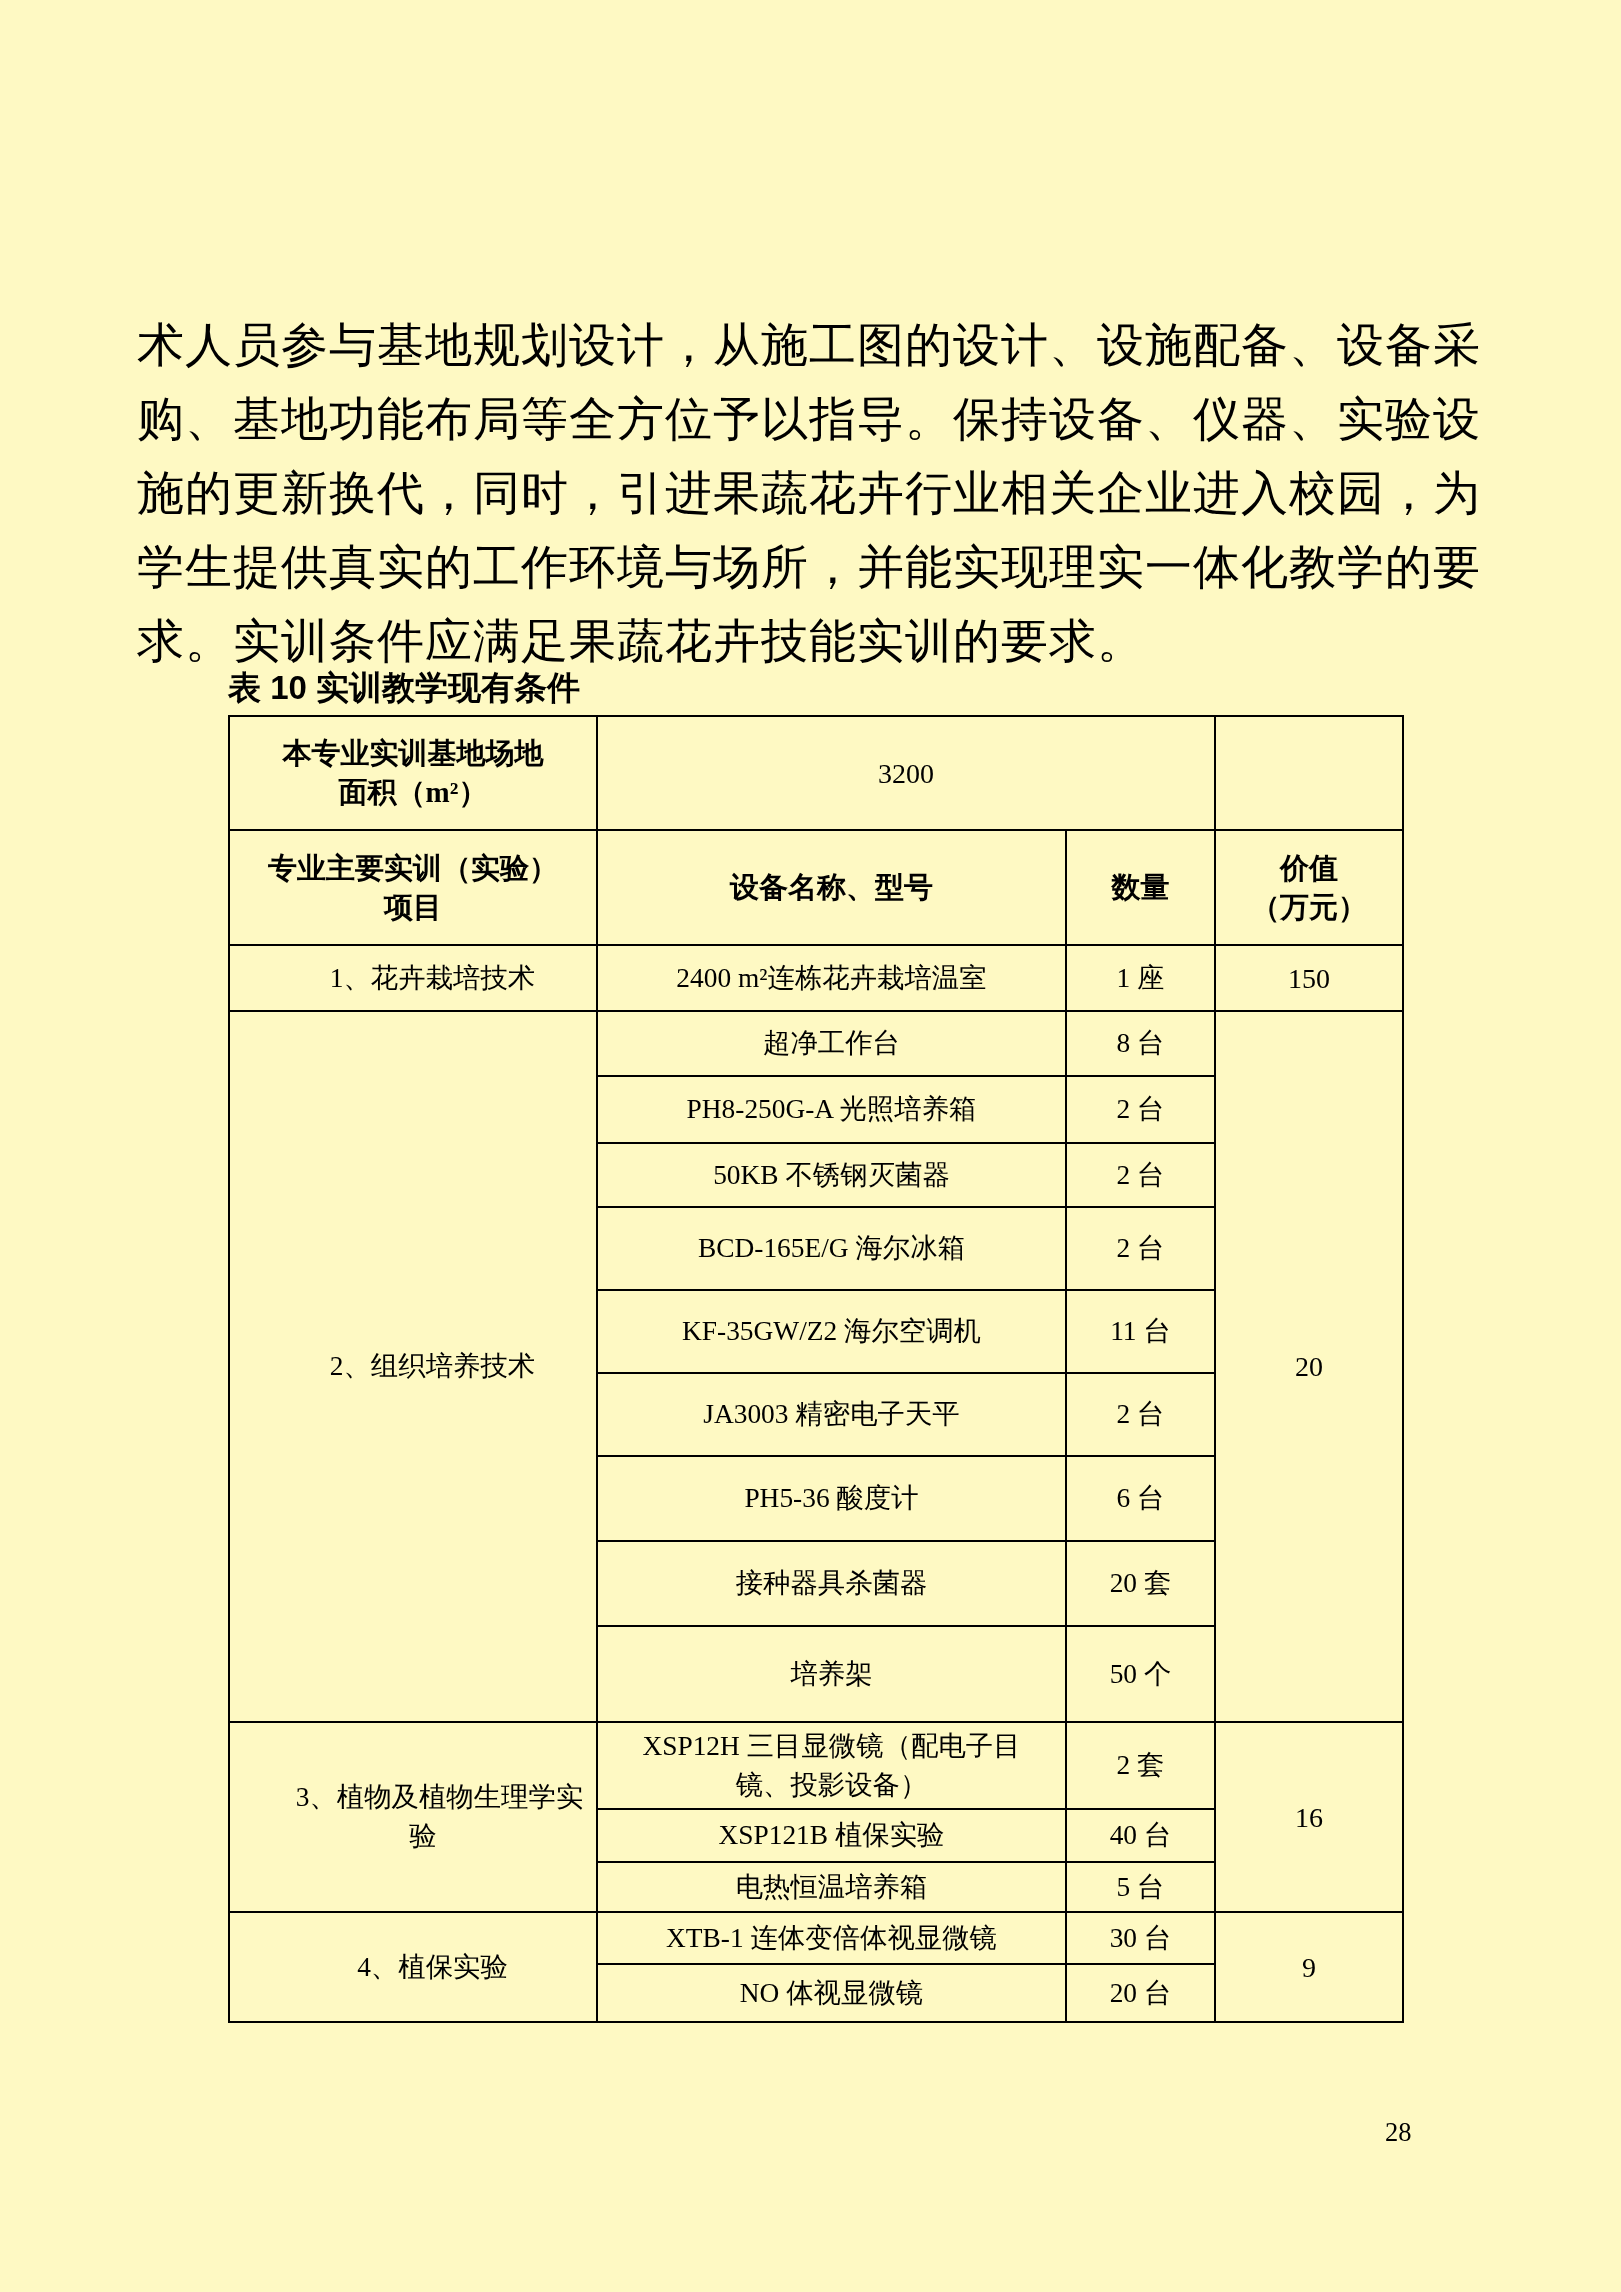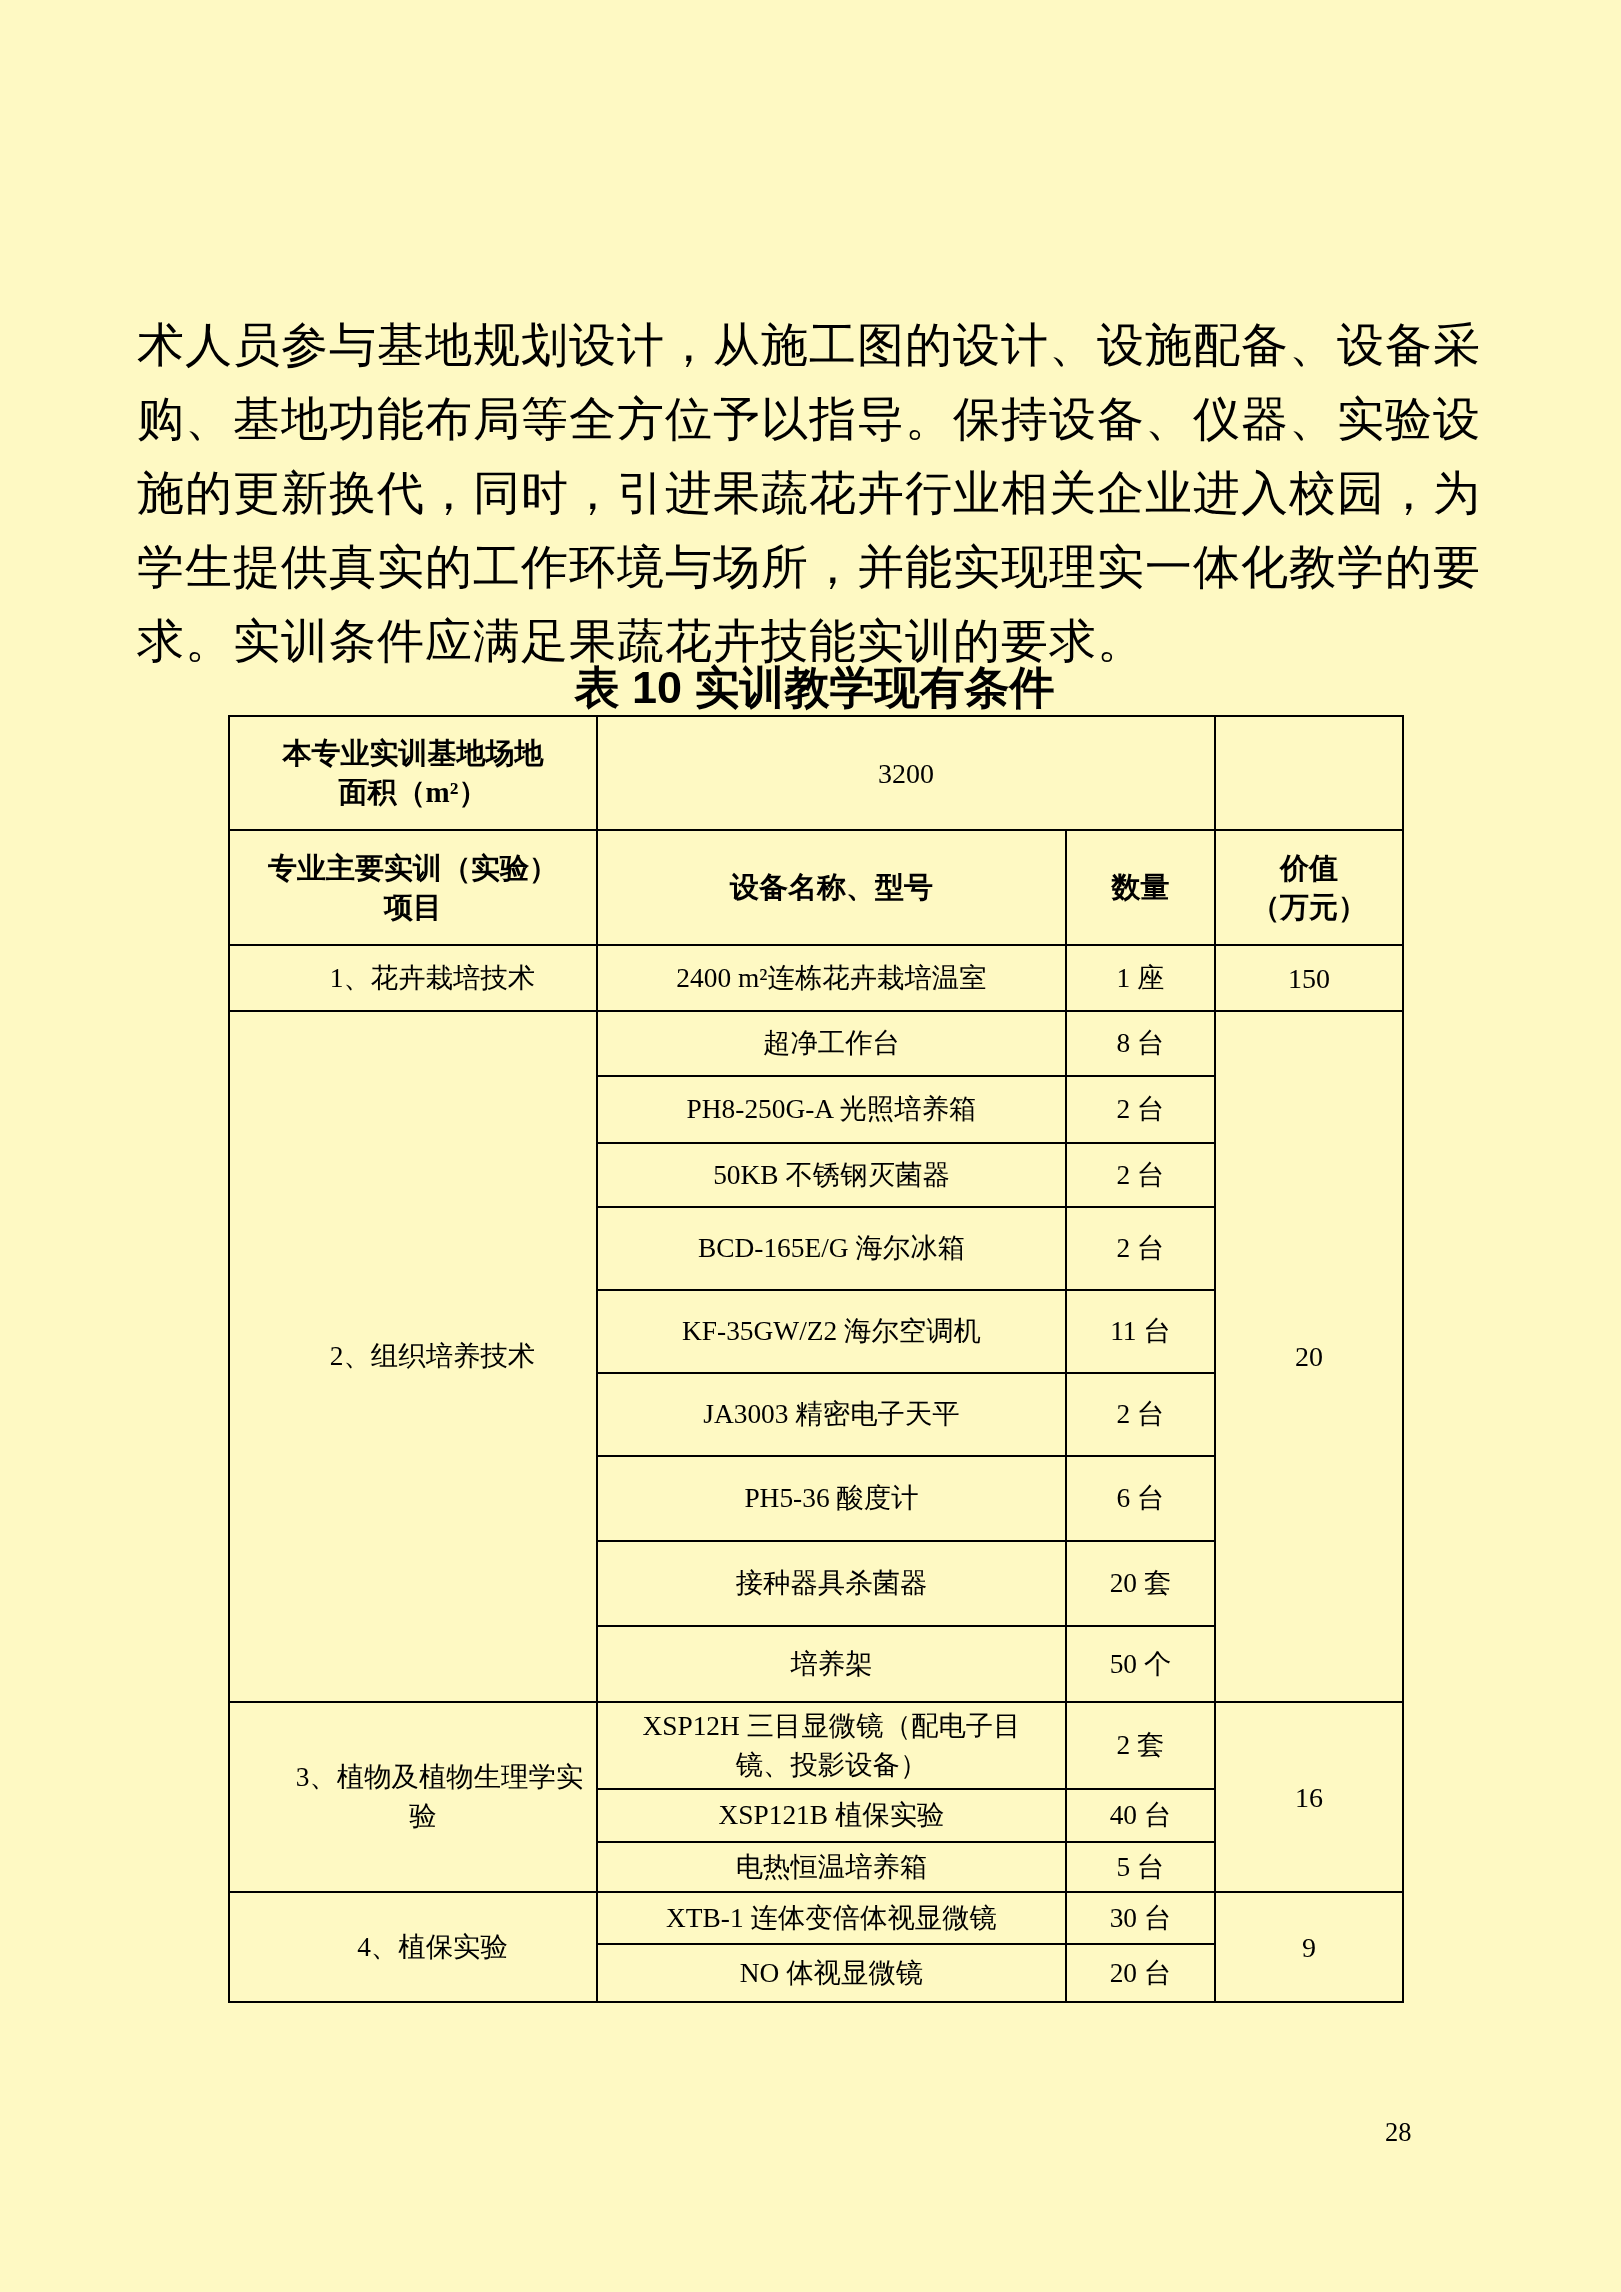--- a/index.html
+++ b/index.html
@@ -18,22 +18,21 @@
     left:137px;top:308px;width:1358px;
     font-size:47px;
     line-height:74px;
     letter-spacing:1px;
   }
   .para-line{white-space:nowrap;}
   
   .tbl-title{
     position:absolute;
     left:228px;top:667px;width:1173px;
-    text-align:center;
-    font-size:45px;
+    font-size:33px;
     font-weight:bold;
     line-height:41px;
     font-family:"Liberation Sans","DejaVu Sans",sans-serif;
   }
   
   table.tbl{
     position:absolute;
     left:228px;top:715px;
     width:1173px;
     border-collapse:collapse;
@@ -141,21 +140,21 @@
           <td>2 台</td>
         </tr>
         <tr style="height: 85px;">
           <td>PH5-36 酸度计</td>
           <td>6 台</td>
         </tr>
         <tr style="height: 85px;">
           <td>接种器具杀菌器</td>
           <td>20 套</td>
         </tr>
-        <tr style="height: 76px;">
+        <tr style="height: 96px;">
           <td>培养架</td>
           <td>50 个</td>
         </tr>
         <tr style="height: 87px;">
           <td rowspan="3" class="proj-cell proj-hang">3、植物及植物生理学实
 验</td>
           <td>XSP12H 三目显微镜（配电子目
 镜、投影设备）</td>
           <td>2 套</td>
           <td rowspan="3" class="num">16</td>

